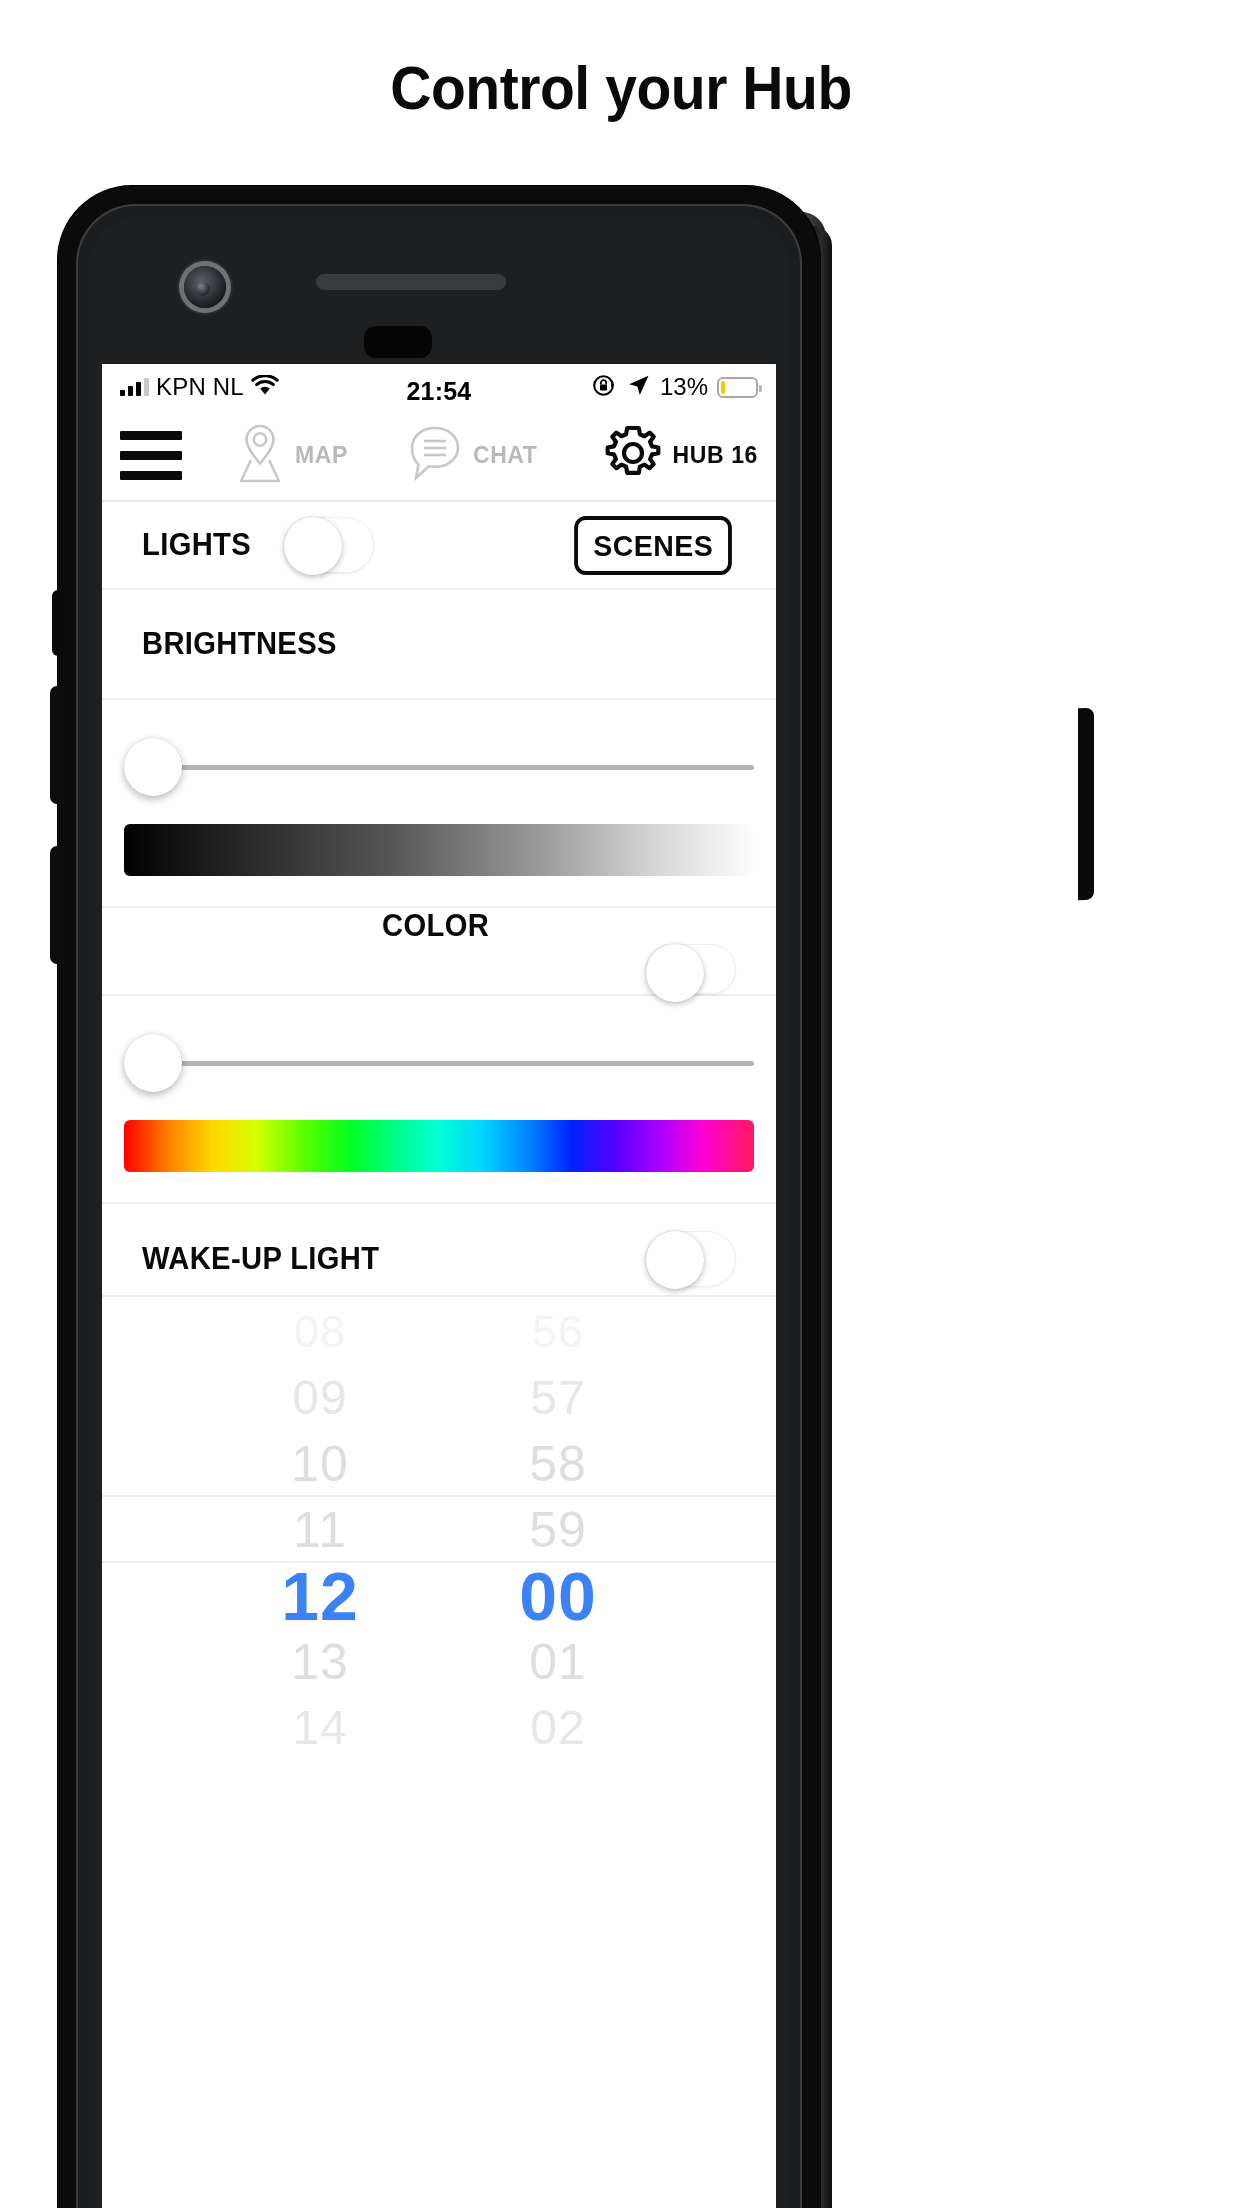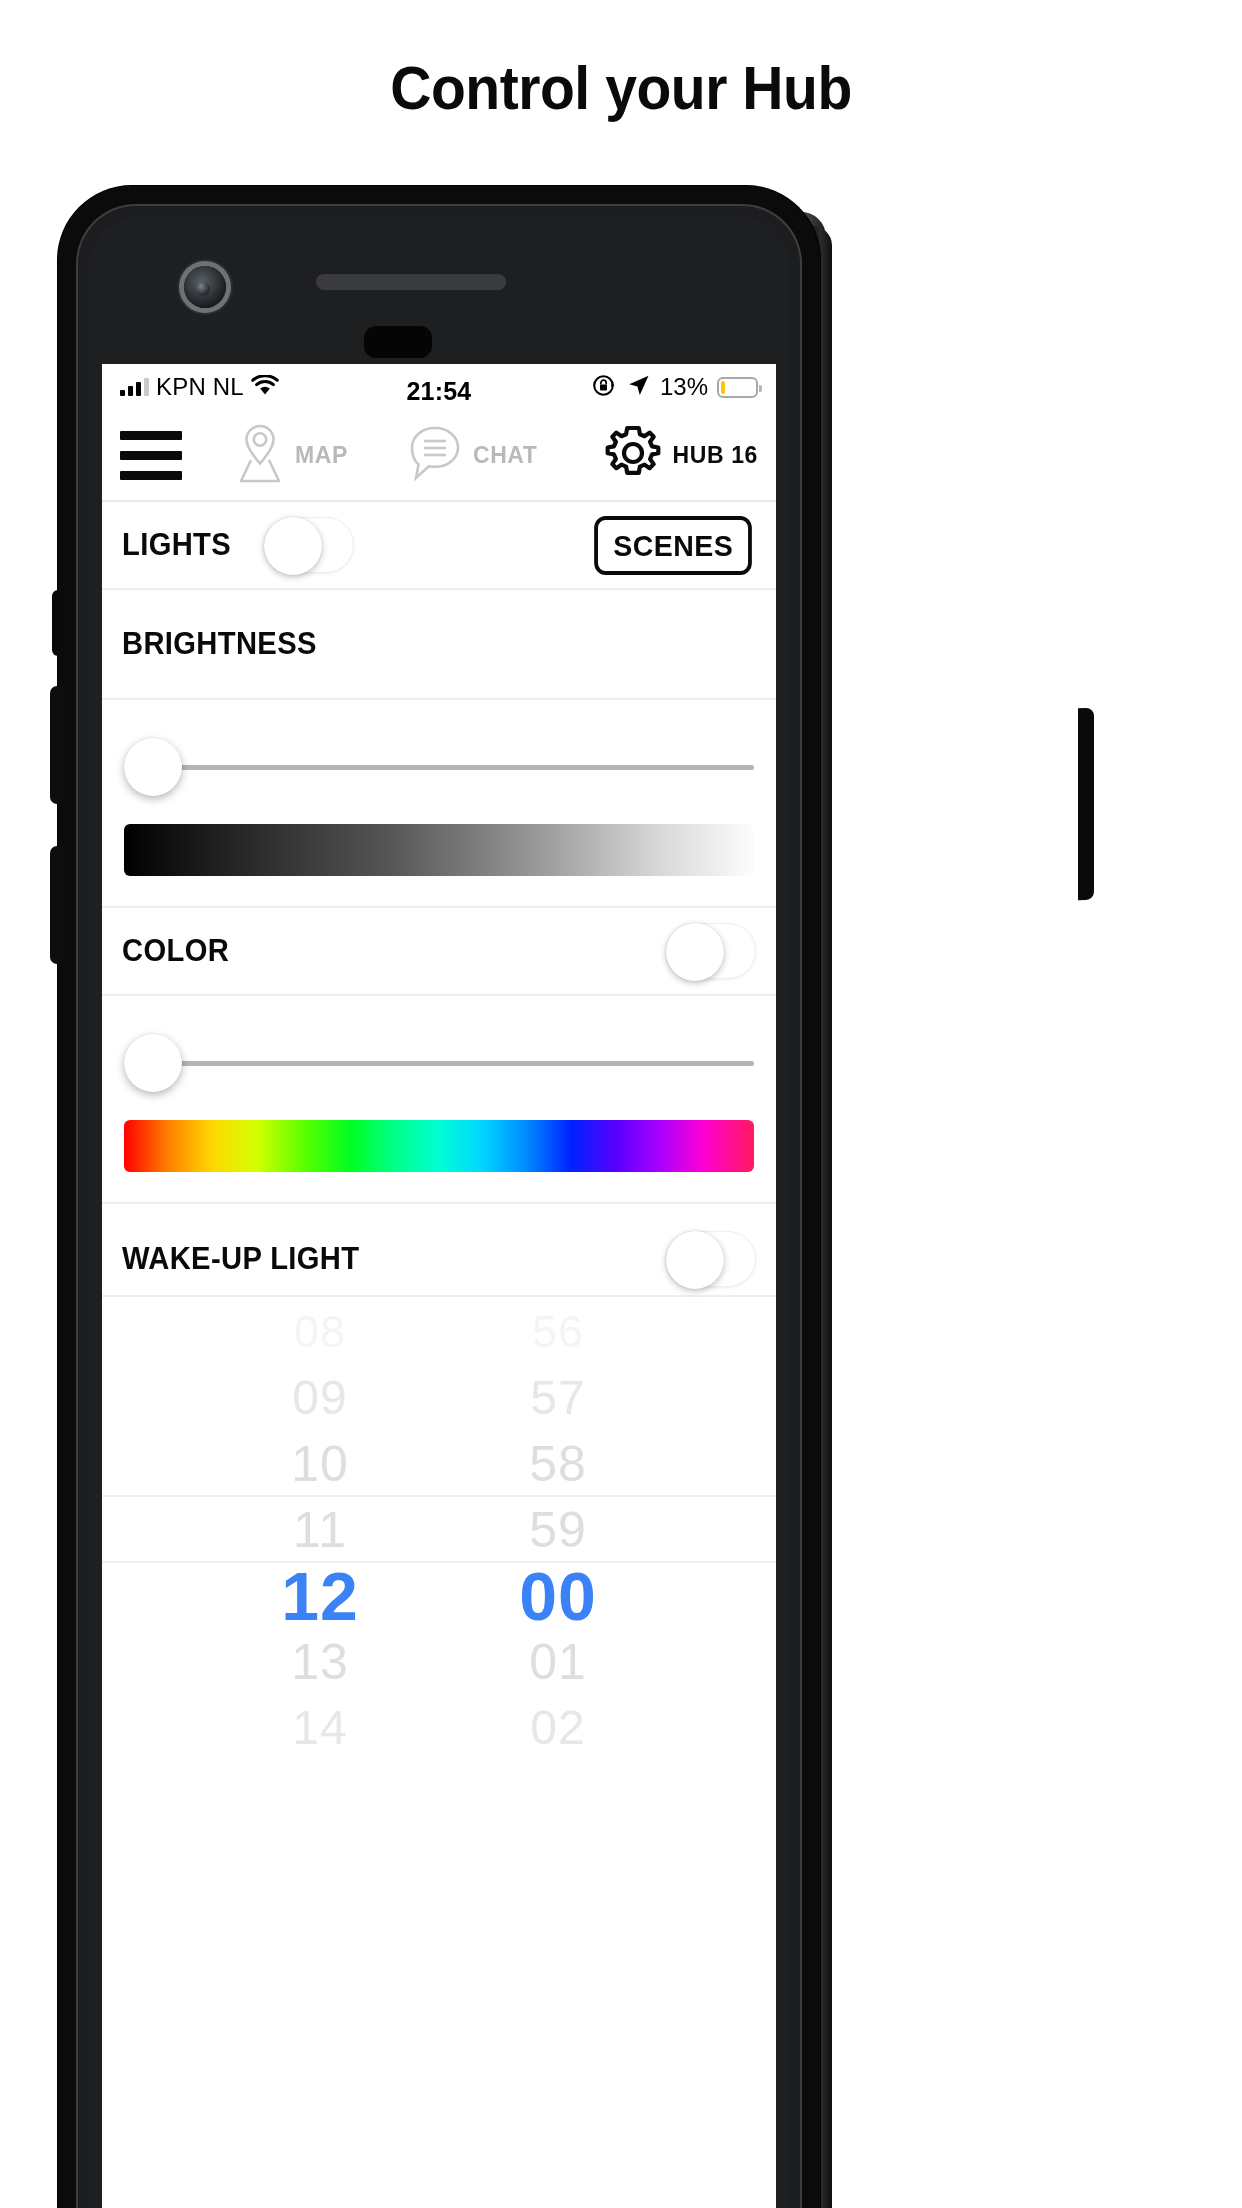--- a/index.html
+++ b/index.html
@@ -238,36 +238,36 @@
     font-size: 23px; font-weight: 600; letter-spacing: 0.6px;
     font-family: "Liberation Sans Narrow", "Liberation Sans", sans-serif;
   }
   .navitem.map .navlabel, .navitem.chat .navlabel { color: #b9b9b9; }
   .navitem.hub .navlabel { color: #0a0a0a; }
 
   
   .row {
     display: flex;
     align-items: center;
-    padding: 0 20px;
+    padding: 0 40px;
     border-bottom: 2px solid #eeeeee;
     background: #fff;
   }
   .row-label {
     font-size: 31px;
     font-weight: bold;
     letter-spacing: 0.4px;
     color: #0a0a0a;
     font-family: "Liberation Sans Narrow", "Liberation Sans", sans-serif;
     transform: scaleX(0.94);
     transform-origin: left center;
   }
   .row-lights { height: 88px; }
   .row-brightness { height: 110px; }
-  .row-color { height: 88px; }
+  .row-color { height: 88px; flex-direction: column; }
   .row-wakeup { height: 75px; margin-top: 18px; }
 
   
   .toggle {
     width: 90px; height: 56px;
     border-radius: 28px;
     background: #ffffff;
     border: 1.5px solid #efefef;
     position: relative;
     cursor: pointer;

